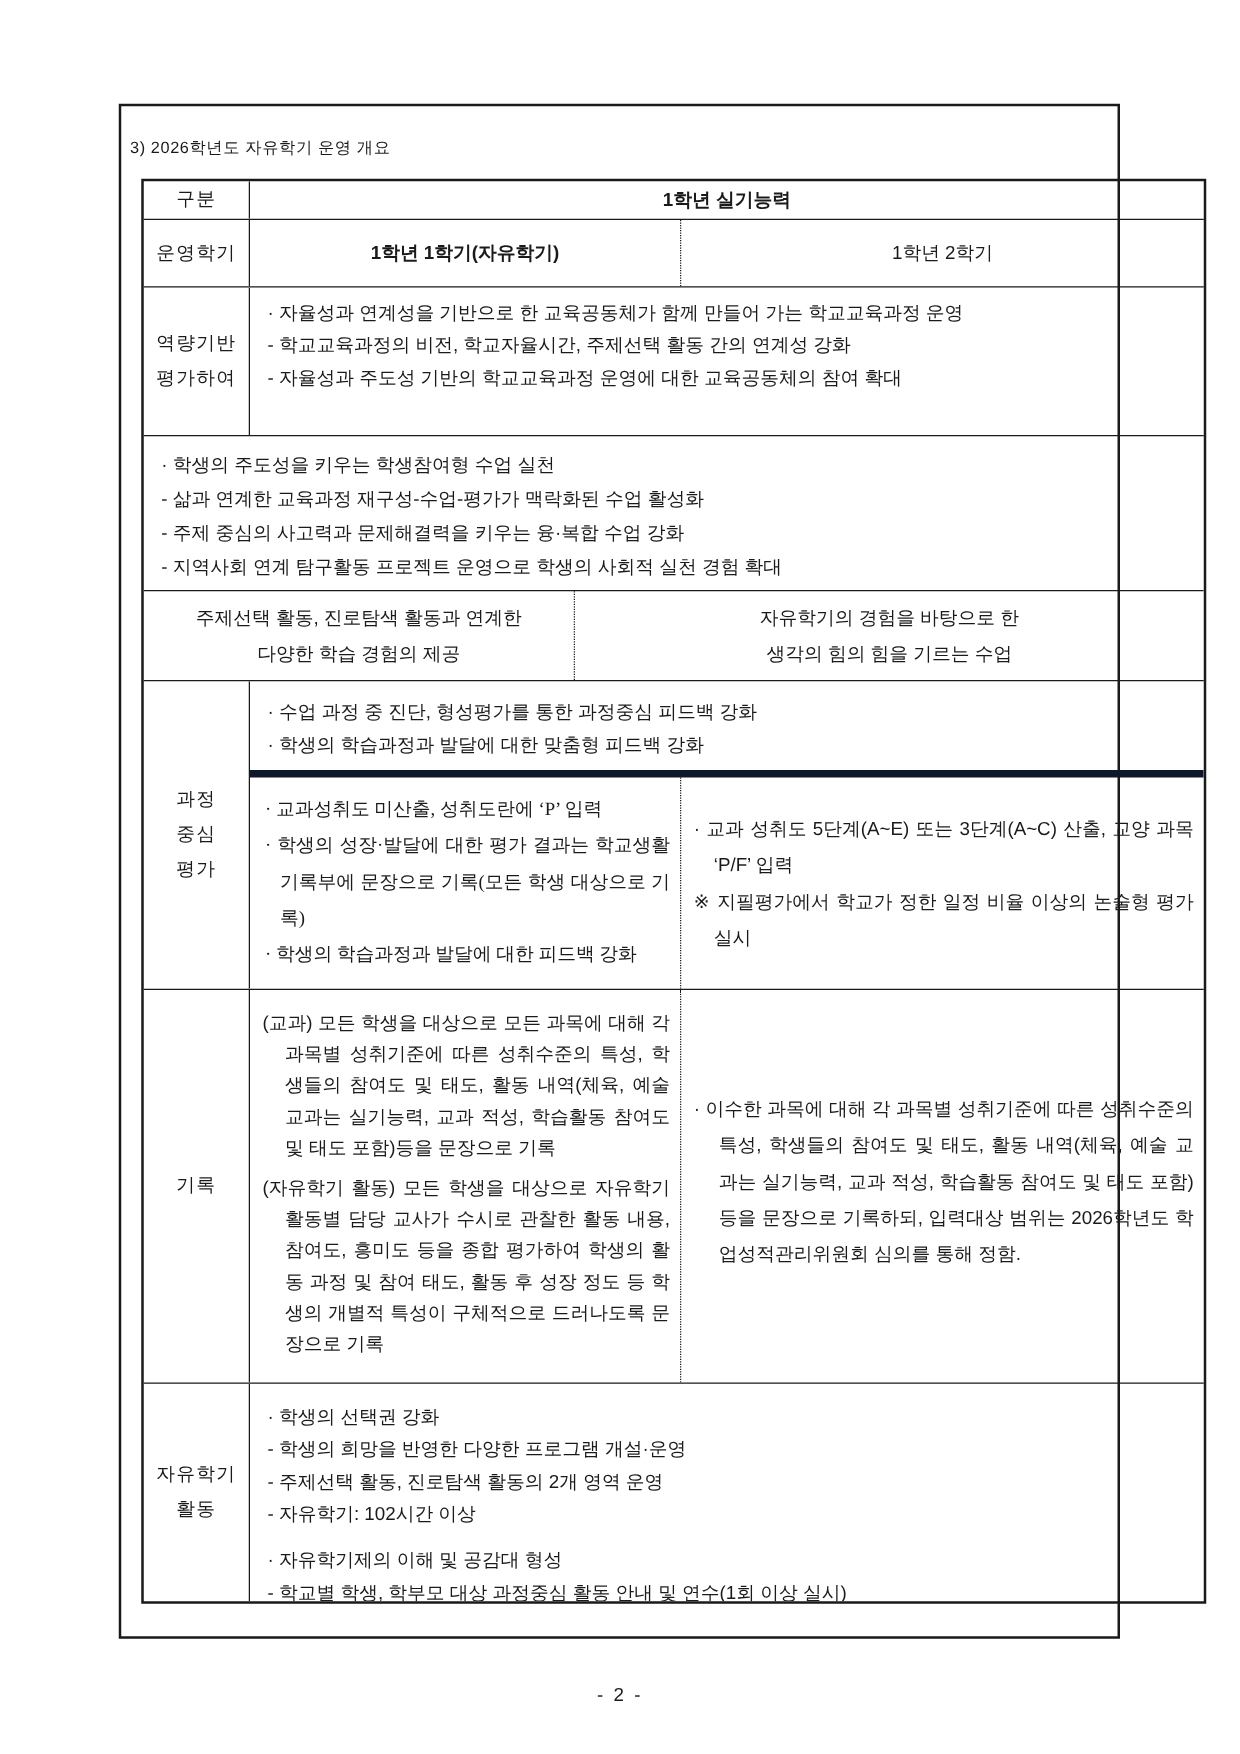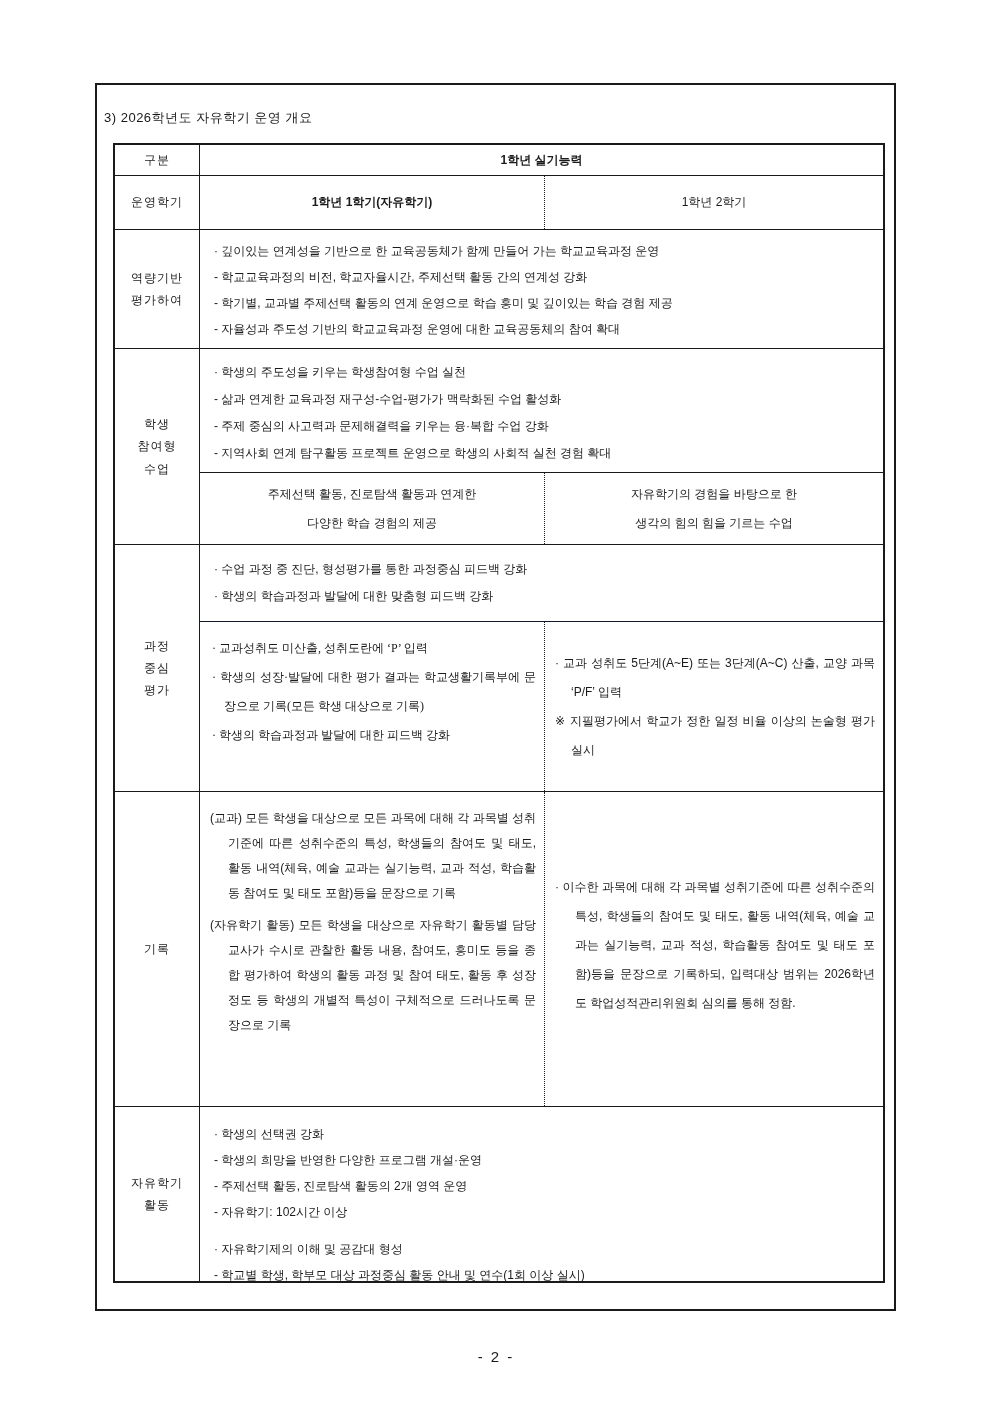--- a/index.html
+++ b/index.html
@@ -18,24 +18,24 @@
   }
 
   .doc-title {
     position: absolute; left: 104px; top: 109px;
     font-size: 13px; letter-spacing: 0.5px;
     white-space: nowrap;
   }
 
   .main-table {
     position: absolute; left: 113px; top: 143px;
-    width: 772px; height: 1140px;
+    width: 852px; height: 1140px;
     border: 2px solid #1a1a1a;
     display: flex; flex-direction: column;
-    font-size: 12px;
+    font-size: 15px;
   }
 
   .trow { display: flex; border-bottom: 1px solid #1a1a1a; overflow: hidden; }
   .trow:last-child { border-bottom: none; }
 
   .label-cell {
     flex: 0 0 85px; width: 85px;
     border-right: 1px solid #1a1a1a;
     display: flex; flex-direction: column;
     align-items: center; justify-content: center;
@@ -80,21 +80,21 @@
 
   .row-participation { flex: 0 0 196px; }
   .row-participation .content-cell { display: flex; flex-direction: column; }
   .part-bullets { flex: 0 0 124px; border-bottom: 1px solid #1a1a1a; padding-top: 10px; }
   .part-bullets .bullet { line-height: 27px; }
   .part-sub { flex: 1 1 auto; display: flex; }
   .part-sub .line { line-height: 29px; }
 
   .row-assessment { flex: 0 0 247px; }
   .row-assessment .content-cell { display: flex; flex-direction: column; }
-  .assess-bullets { flex: 0 0 77px; border-bottom: 1px solid #0f172a; padding-top: 11px; }
+  .assess-bullets { flex: 0 0 77px; border-bottom: 6px solid #0f172a; padding-top: 11px; }
   .assess-bullets .bullet { line-height: 27px; }
   .assess-sub { flex: 1 1 auto; display: flex; }
   .assess-left {
     flex: 0 0 345px; width: 345px;
     border-right: 1px dotted #1a1a1a;
     padding: 12px 8px 4px 12px; overflow: hidden;
   }
   .assess-left .bullet { line-height: 29px; padding-left: 12px; text-indent: -12px; font-family: Liberation Serif, serif; }
   .assess-right {
     flex: 1 1 auto; padding: 4px 8px 4px 10px;
@@ -157,34 +157,28 @@
       </div>
     </div>
 
     <div class="trow row-competency">
       <div class="label-cell">
         <span>역량기반</span>
         <span>평가하여</span>
       </div>
       <div class="content-cell">
         <div class="bullets">
-          <div class="bullet">· 깊이있는 연계성을 기반으로 한 교육공동체가 함께 만들어 가는 학교교육과정 운영</div>
+          <div class="bullet">· 자율성과 연계성을 기반으로 한 교육공동체가 함께 만들어 가는 학교교육과정 운영</div>
           <div class="bullet">- 학교교육과정의 비전, 학교자율시간, 주제선택 활동 간의 연계성 강화</div>
-          <div class="bullet">- 학기별, 교과별 주제선택 활동의 연계 운영으로 학습 흥미 및 깊이있는 학습 경험 제공</div>
           <div class="bullet">- 자율성과 주도성 기반의 학교교육과정 운영에 대한 교육공동체의 참여 확대</div>
         </div>
       </div>
     </div>
 
     <div class="trow row-participation">
-      <div class="label-cell">
-        <span>학생</span>
-        <span>참여형</span>
-        <span>수업</span>
-      </div>
       <div class="content-cell">
         <div class="part-bullets bullets">
           <div class="bullet">· 학생의 주도성을 키우는 학생참여형 수업 실천</div>
           <div class="bullet">- 삶과 연계한 교육과정 재구성-수업-평가가 맥락화된 수업 활성화</div>
           <div class="bullet">- 주제 중심의 사고력과 문제해결력을 키우는 융·복합 수업 강화</div>
           <div class="bullet">- 지역사회 연계 탐구활동 프로젝트 운영으로 학생의 사회적 실천 경험 확대</div>
         </div>
         <div class="part-sub">
           <div class="split-left">
             <span class="line">주제선택 활동, 진로탐색 활동과 연계한</span>

